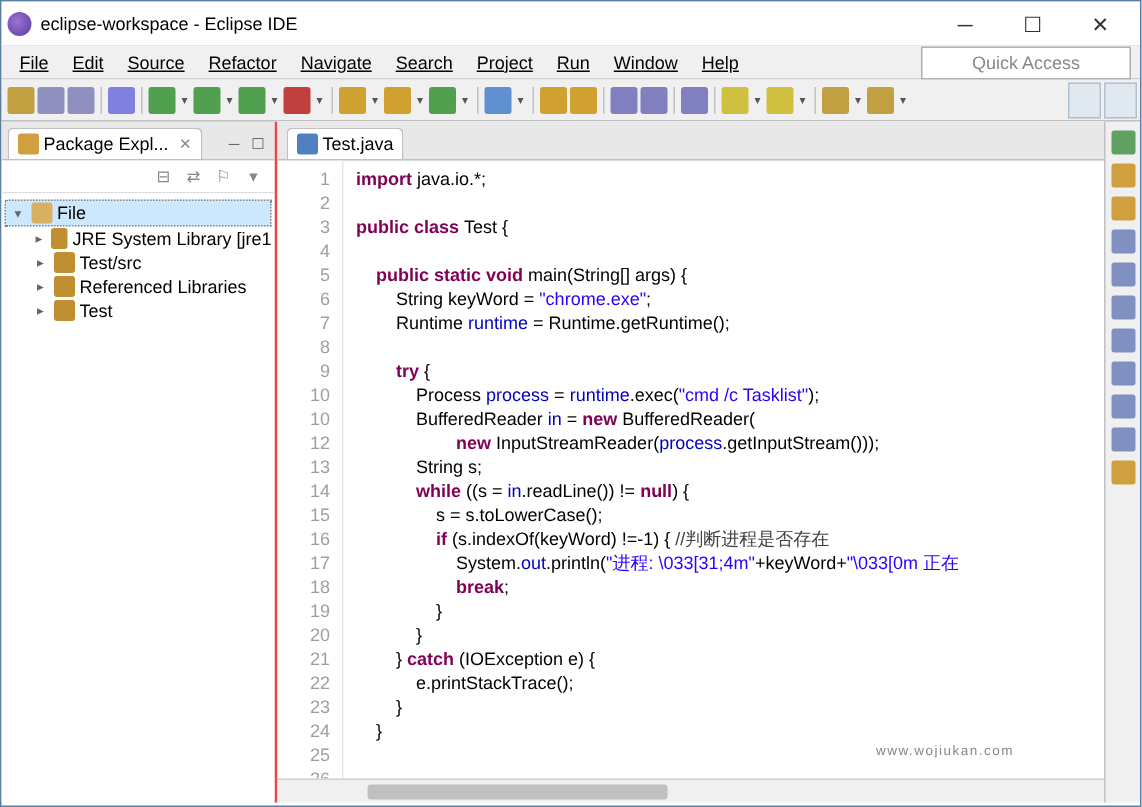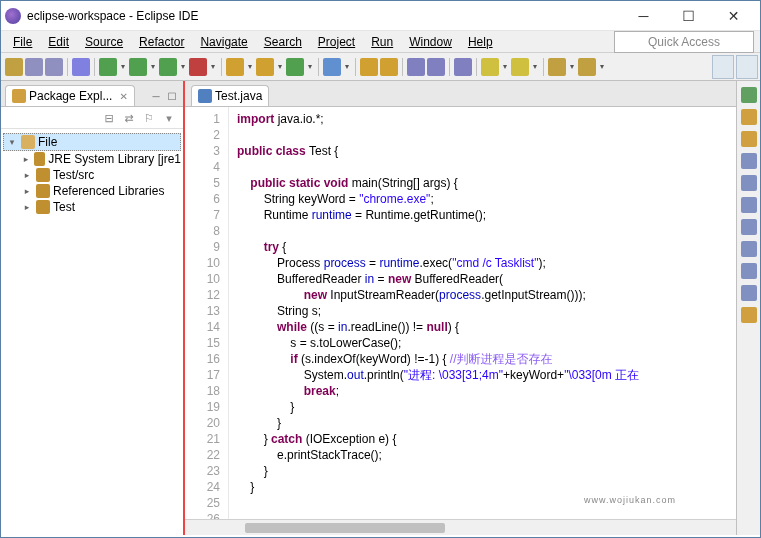--- a/index.html
+++ b/index.html
@@ -32,21 +32,21 @@
 .nicon { width:14px; height:14px; margin:0 3px; border-radius:2px; }
 .nlabel { white-space:nowrap; }
 .editor { flex:1; display:flex; flex-direction:column; background:#fff; position:relative; }
 .edtabrow { height:26px; display:flex; align-items:flex-end; padding-left:6px; background:#e8e8e8; border-bottom:1px solid #c0c0c0; }
 .codearea { flex:1; display:flex; overflow:hidden; font-family: Consolas, "Courier New", monospace; font-size:12px; line-height:16px; }
 .gutter { width:44px; background:#fff; color:#a0a0a0; text-align:right; padding:4px 8px 4px 4px; border-right:1px solid #e8e8e8; user-select:none; }
 .gutter div { height:16px; }
 .code { flex:1; padding:4px 0 4px 8px; white-space:pre; overflow:auto; color:#000; }
 .kw { color:#7f0055; font-weight:bold; }
 .str { color:#2a00ff; }
-.cmt { color:#8b5cf6; }
+.cmt { color:#404040; }
 .fld { color:#0000c0; }
 .rightrail { width:24px; background:#f0f0f0; border-left:1px solid #c0c0c0; display:flex; flex-direction:column; align-items:center; gap:6px; padding-top:6px; }
 .rightrail .rbtn { width:16px; height:16px; border-radius:2px; cursor:pointer; }
 .scrollbar-h { height:16px; background:#f0f0f0; border-top:1px solid #d0d0d0; position:relative; }
 .scrollbar-h::before { content:""; position:absolute; left:60px; top:3px; width:200px; height:10px; background:#c0c0c0; border-radius:2px; }
 .watermark { position:absolute; right:60px; bottom:30px; text-align:center; pointer-events:none; }
 .watermark .big { font-size:34px; font-weight:bold; color:#f07000; letter-spacing:-2px; }
 .watermark .big .red { color:#d02000; }
 .watermark .sm { font-size:9px; color:#888; letter-spacing:1px; }
 .perspectives { position:absolute; right:2px; top:54px; width:22px; height:24px; background:#e0e8f0; border:1px solid #b0c0d0; cursor:pointer; }

